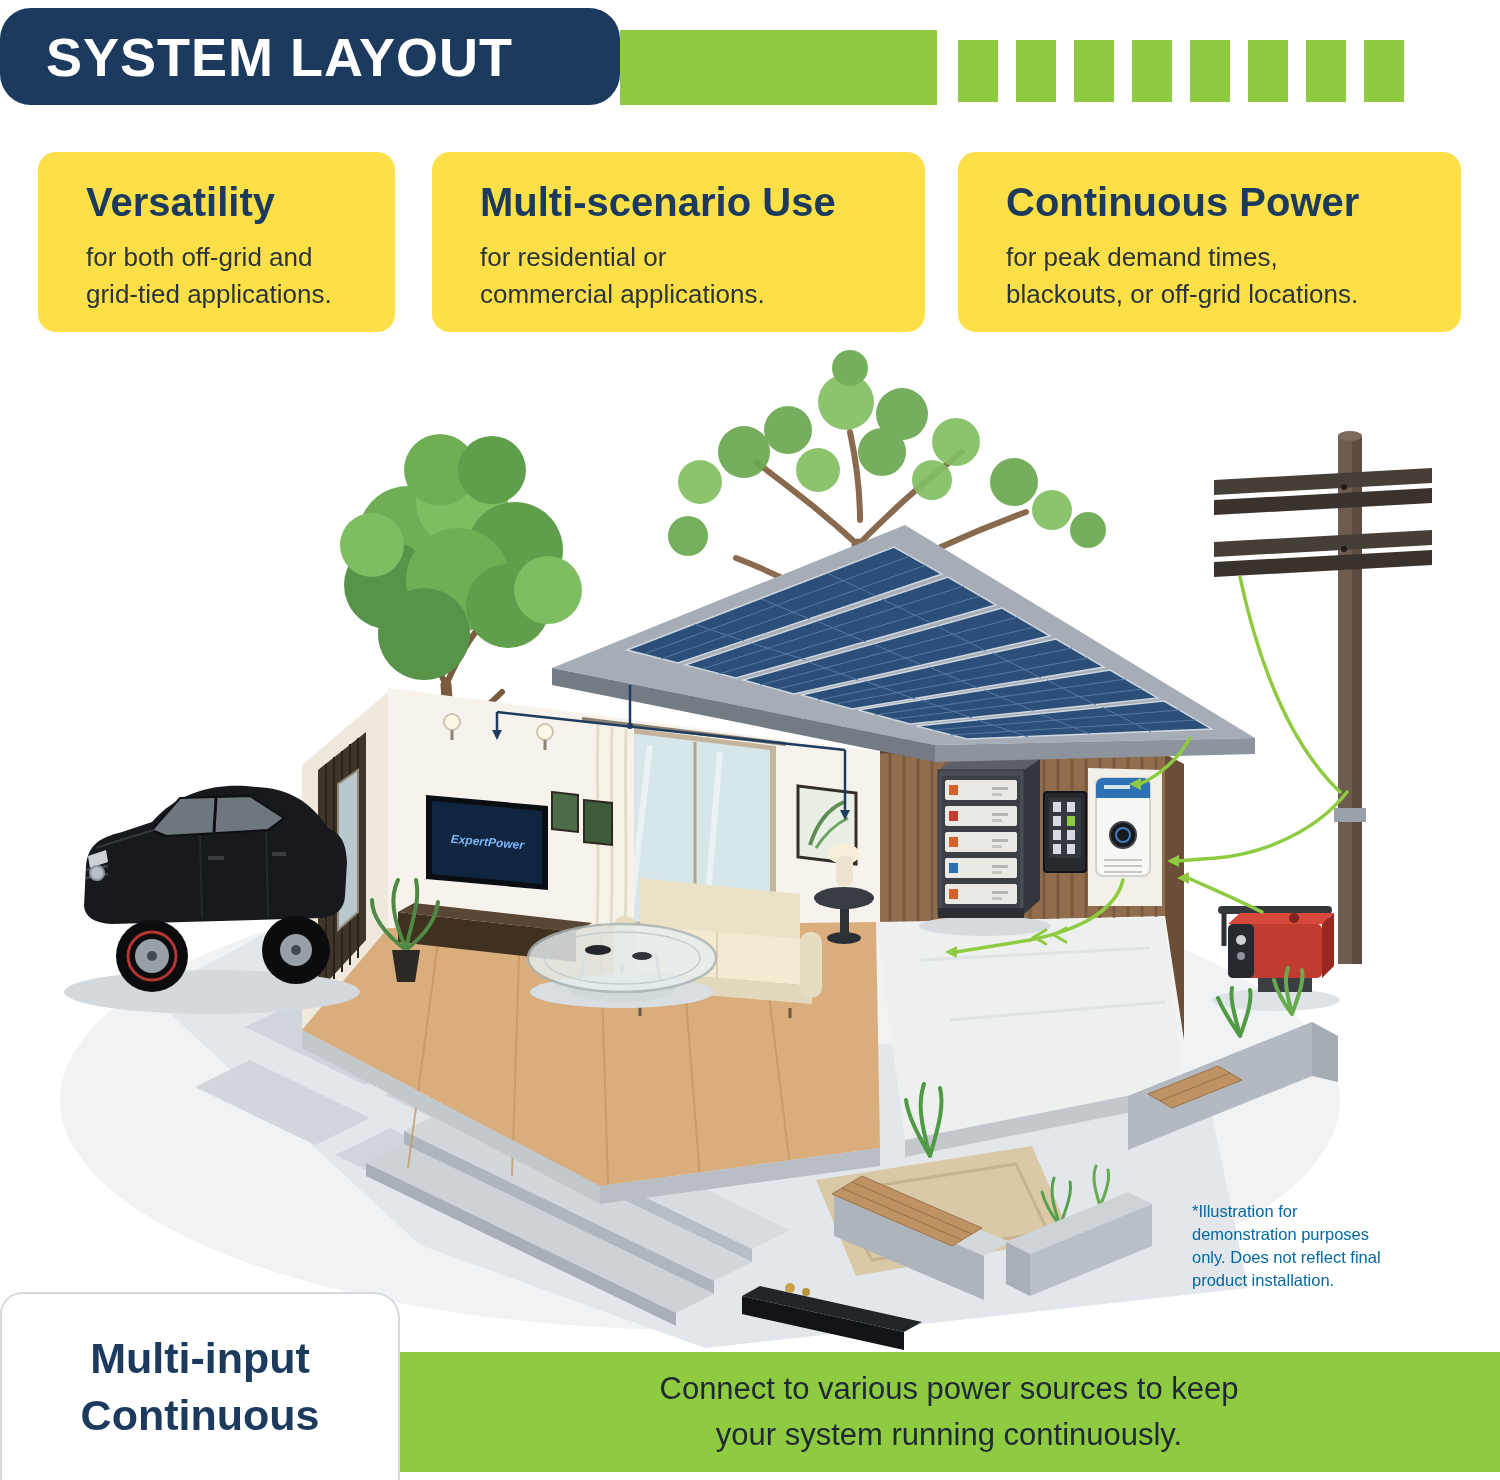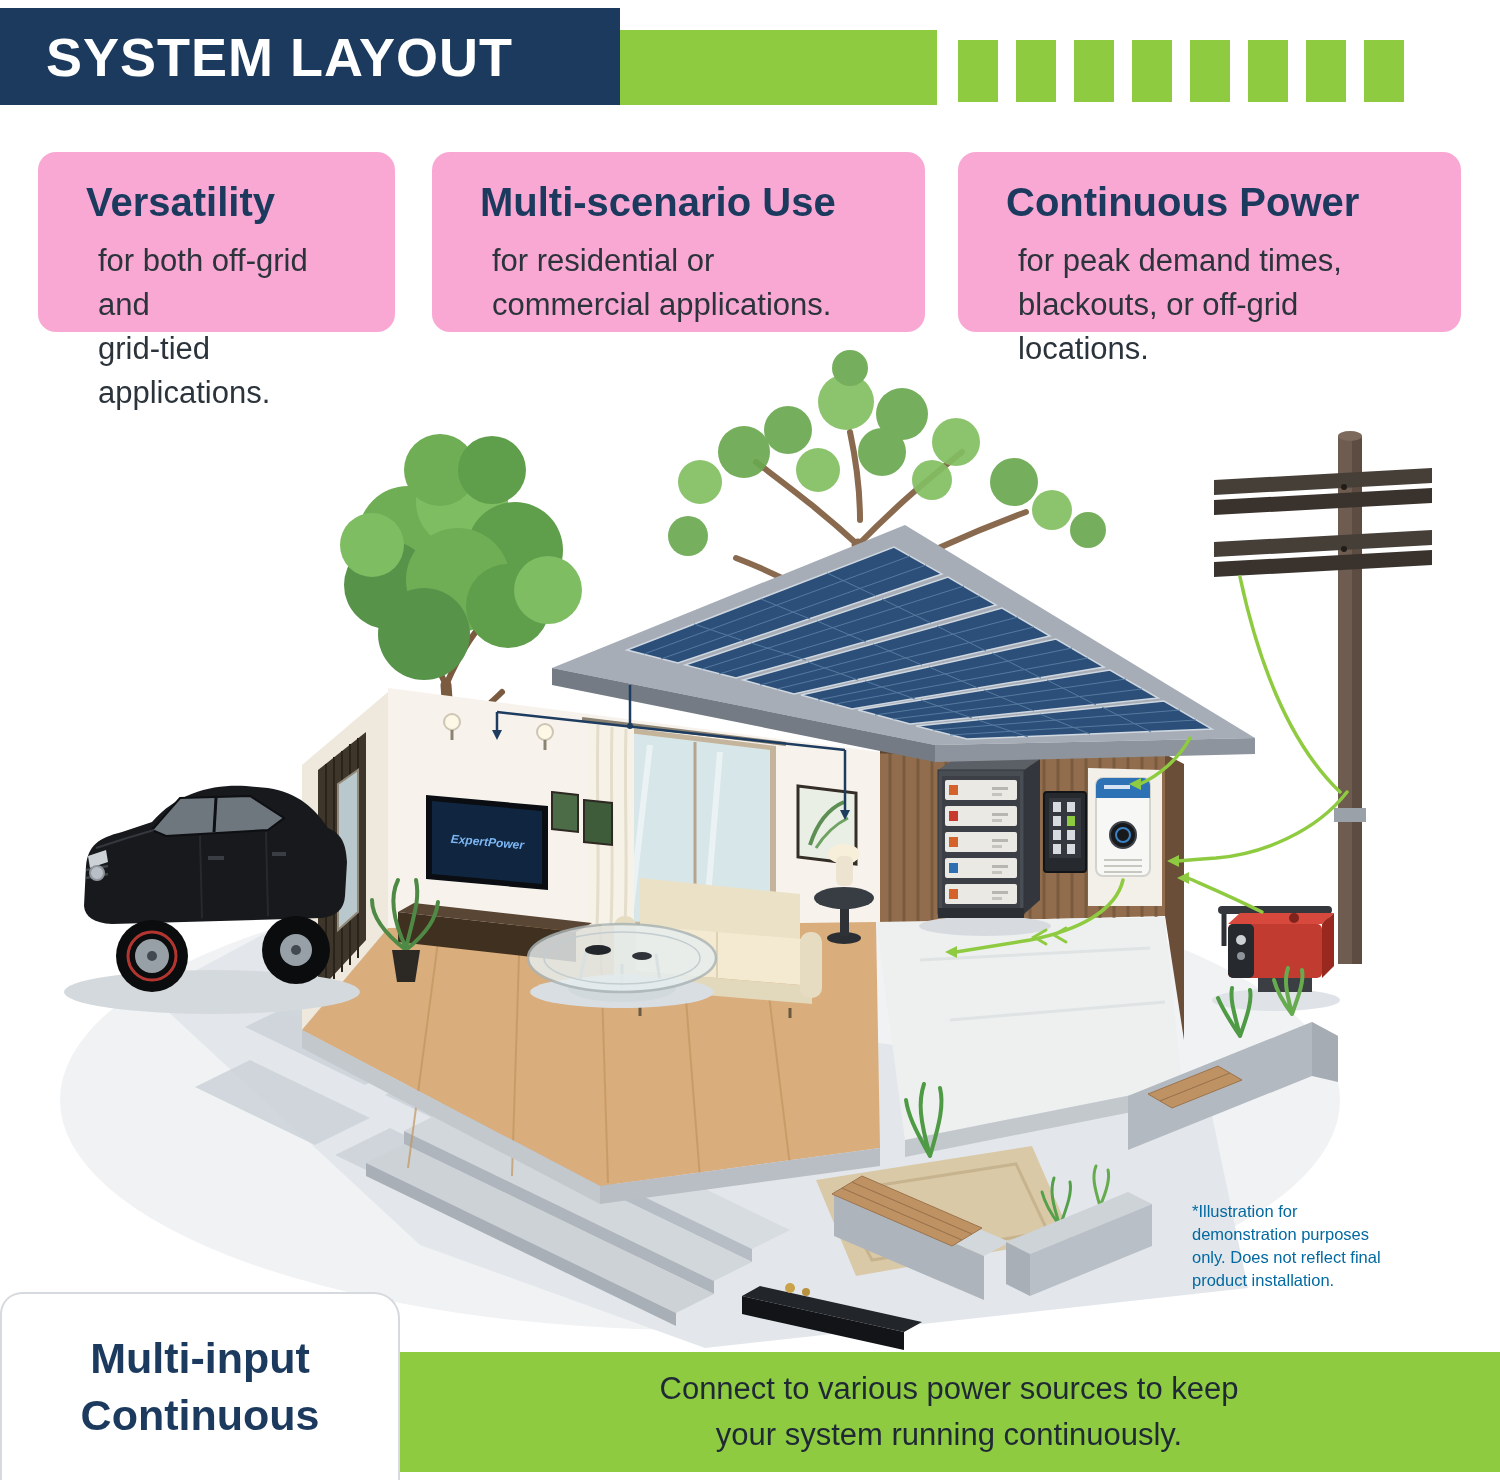--- a/index.html
+++ b/index.html
@@ -1,29 +1,29 @@
 <!DOCTYPE html>
 <html><head>
 <meta charset="utf-8">
 <style>
   html,body{margin:0;padding:0;background:#ffffff;}
   .page{position:relative;width:1500px;height:1480px;background:#ffffff;overflow:hidden;
         font-family:"Liberation Sans", sans-serif;}
   
   .hdr-navy{position:absolute;left:0;top:8px;width:620px;height:97px;background:#1B3A5E;
-            display:flex;align-items:center;padding-left:46px;box-sizing:border-box;}
+            display:flex;align-items:center;padding-left:46px;box-sizing:border-box;border-radius:31px;}
   .hdr-title{color:#ffffff;font-size:54px;font-weight:800;letter-spacing:1px;}
   .hdr-green{position:absolute;left:620px;top:30px;width:317px;height:75px;background:#8FCB40;}
   .hdr-stripes{position:absolute;left:958px;top:40px;display:flex;gap:18px;}
   .stripe{width:40px;height:62px;background:#8FCB40;}
   
-  .card{position:absolute;top:152px;height:180px;background:#f9a8d4;border-radius:18px;
+  .card{position:absolute;top:152px;height:180px;background:#fde047;border-radius:18px;
         padding:28px 28px 0 48px;box-sizing:border-box;}
   .card h2{margin:0 0 14px 0;font-size:40px;font-weight:700;color:#1B3A5E;}
-  .card p{margin:12px;font-size:31px;line-height:1.42;color:#2B333B;white-space:pre-line;}
+  .card p{margin:0;font-size:26px;line-height:1.42;color:#2B333B;white-space:pre-line;}
   .card1{left:38px;width:357px;}
   .card2{left:432px;width:493px;}
   .card3{left:958px;width:503px;}
   
   .scene{position:absolute;left:0;top:340px;width:1500px;height:1012px;z-index:0;}
   .disclaimer{position:absolute;left:1192px;top:1200px;width:215px;font-size:16.5px;
               line-height:1.4;color:#0369a1;white-space:pre-line;z-index:2;}
   
   .fcard{position:absolute;left:0;top:1292px;width:400px;height:188px;background:#ffffff;
          border:2px solid #D6DADE;border-bottom:none;border-radius:22px 26px 0 0;z-index:3;

